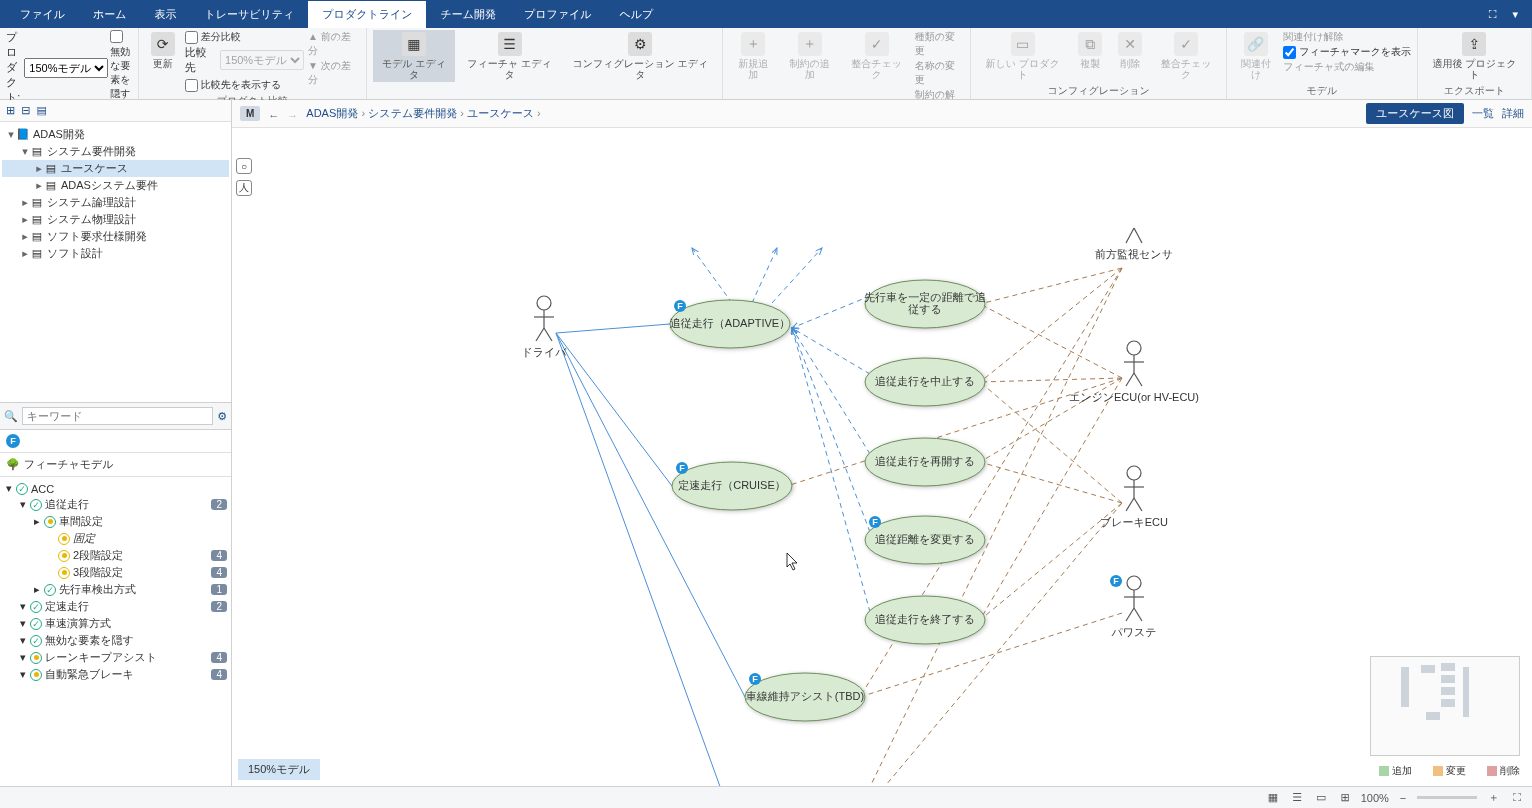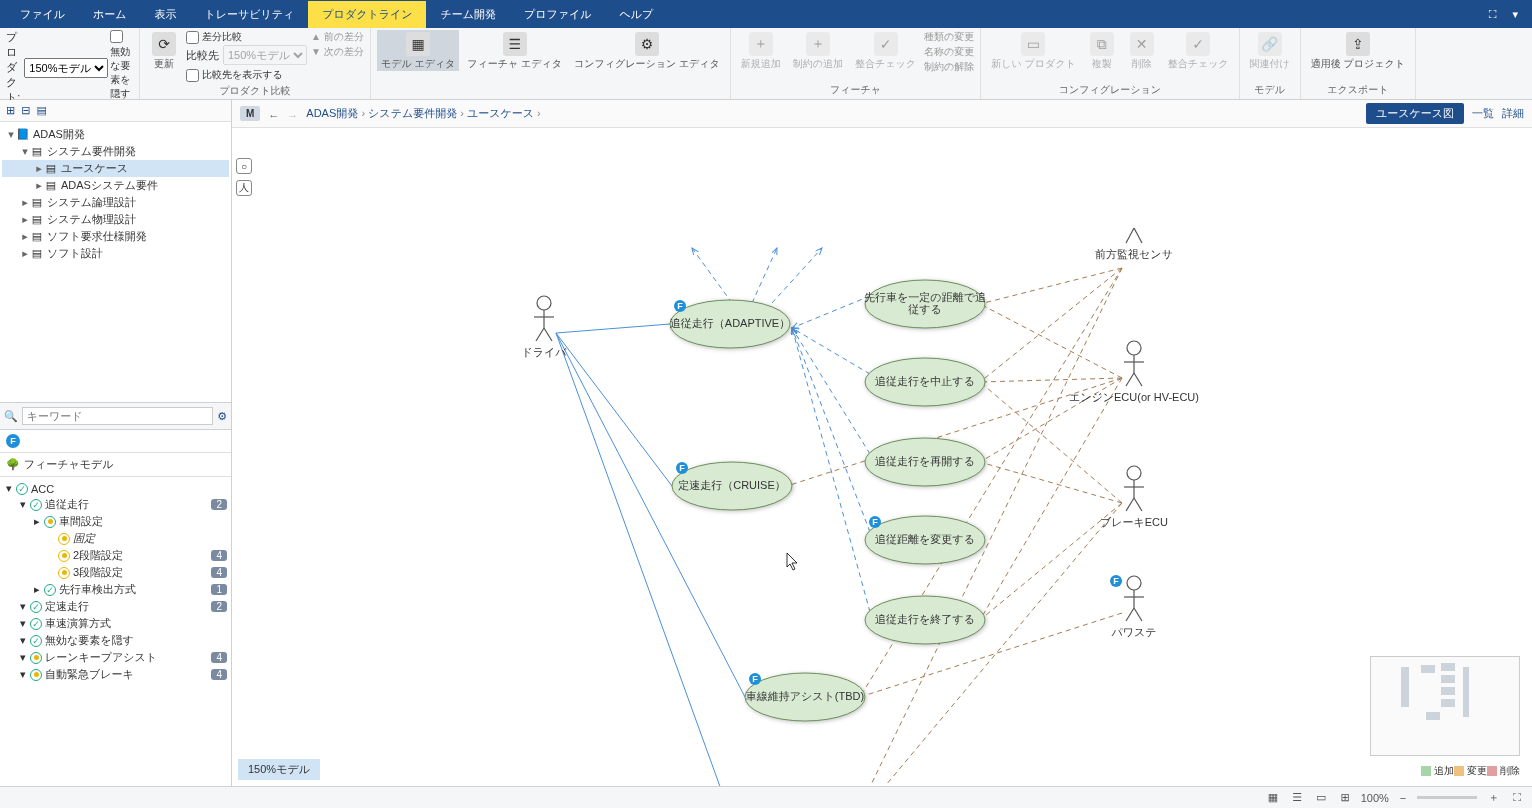--- a/index.html
+++ b/index.html
@@ -1,19 +1,19 @@
 <!DOCTYPE html>
 <html><head>
 <meta charset="utf-8">
 <style>
 * { margin: 0; padding: 0; box-sizing: border-box; font-family: "Meiryo UI", sans-serif; }
 body { width: 1532px; height: 808px; overflow: hidden; background: #fff; font-size: 11px; color: #333; display: flex; flex-direction: column; }
 .menubar { background: #1e4d8b; color: #fff; height: 28px; display: flex; align-items: center; padding: 0 6px; }
 .menubar .tab { padding: 6px 14px; cursor: pointer; }
-.menubar .tab.active { background: #fde047; color: #1e4d8b; font-family: Liberation Mono, monospace; }
+.menubar .tab.active { background: #ffffff; color: #1e4d8b; font-family: Liberation Mono, monospace; }
 .menubar .spacer { flex: 1; }
 .menubar .winbtn { padding: 4px 8px; cursor: pointer; }
 .ribbon { background: #f5f6f7; border-bottom: 1px solid #d0d0d0; height: 72px; display: flex; }
 .ribbon-group { border-right: 1px solid #e0e0e0; padding: 2px 6px; display: flex; flex-direction: column; justify-content: space-between; }
 .ribbon-group .controls { display: flex; align-items: flex-start; gap: 4px; flex: 1; }
 .ribbon-group .title { text-align: center; font-size: 10px; color: #666; padding-top: 2px; }
 .rbtn { display: flex; flex-direction: column; align-items: center; justify-content: center; padding: 2px 4px; cursor: pointer; min-width: 36px; }
 .rbtn .icon { width: 24px; height: 24px; background: #ddd; border-radius: 3px; margin-bottom: 2px; display:flex; align-items:center; justify-content:center; font-size:14px; }
 .rbtn .lbl { font-size: 10px; text-align: center; line-height: 1.1; color:#555; }
 .rbtn.disabled { opacity: .45; }
@@ -50,21 +50,21 @@
 .usecase { fill: #d9ead3; stroke: #6b8e5a; stroke-width: 1; filter: drop-shadow(1px 1px 2px rgba(0,0,0,.25)); }
 .uc-text { font-size: 11px; text-anchor: middle; dominant-baseline: middle; fill: #333; }
 .actor-line { stroke: #555; stroke-width: 1.2; fill:none; }
 .assoc { stroke: #4a90d9; stroke-width: 1; fill: none; }
 .dep-blue { stroke: #4a90d9; stroke-width: 1; stroke-dasharray: 5 4; fill: none; marker-end: url(#arrow-blue); }
 .dep-brown { stroke: #a67c52; stroke-width: 1; stroke-dasharray: 5 4; fill: none; }
 .fmark { fill: #1e90d9; }
 .model-tag { position: absolute; bottom: 6px; left: 6px; background: #d0e4f5; padding: 3px 10px; font-size: 11px; }
 .minimap { position: absolute; right: 12px; bottom: 30px; width: 150px; height: 100px; border: 1px solid #ccc; background: #fafafa; }
 .minimap .box { position: absolute; background: #ccd3db; }
-.legend { position: absolute; right: 12px; bottom: 8px; display: flex; gap: 0; font-size: 10px; align-items:center;}
+.legend { position: absolute; right: 12px; bottom: 8px; display: flex; gap: 21px; font-size: 10px; align-items:center;}
 .legend span::before { content: ""; display: inline-block; width: 10px; height: 10px; margin-right: 3px; vertical-align: middle; }
 .legend .add::before { background: #a8d5a8; }
 .legend .mod::before { background: #f0c080; }
 .legend .del::before { background: #e0a0a0; }
 .statusbar { height: 22px; border-top: 1px solid #d0d0d0; background: #f5f6f7; display: flex; align-items: center; justify-content: flex-end; padding: 0 8px; gap: 8px; font-size: 11px; color:#555; }
 .statusbar .sbtn { cursor: pointer; padding:0 3px; }
 .palette { position: absolute; left: 4px; top: 30px; display: flex; flex-direction: column; gap: 6px; }
 .palette div { width: 16px; height: 16px; border: 1px solid #888; border-radius:3px; cursor:pointer; background:#fff; display:flex; align-items:center; justify-content:center; font-size:10px;}
 </style>
 </head>
@@ -186,20 +186,28 @@
         </div>
     </div>
     <div class="title">コンフィグレーション</div>
   </div>
   <div class="ribbon-group">
     <div class="controls">
       <div class="rbtn disabled">
           <div class="icon">🔗</div>
           <div class="lbl">関連付け</div>
         </div>
+      <div class="vstack">
+        <span style="color:#999">関連付け解除</span>
+        <label>
+            <input type="checkbox" checked="" style=""> 
+            <span>フィーチャマークを表示</span>
+          </label>
+        <span style="color:#999">フィーチャ式の編集</span>
+      </div>
     </div>
     <div class="title">モデル</div>
   </div>
   <div class="ribbon-group">
     <div class="controls">
       <div class="rbtn">
           <div class="icon">⇪</div>
           <div class="lbl">適用後
 プロジェクト</div>
         </div>

